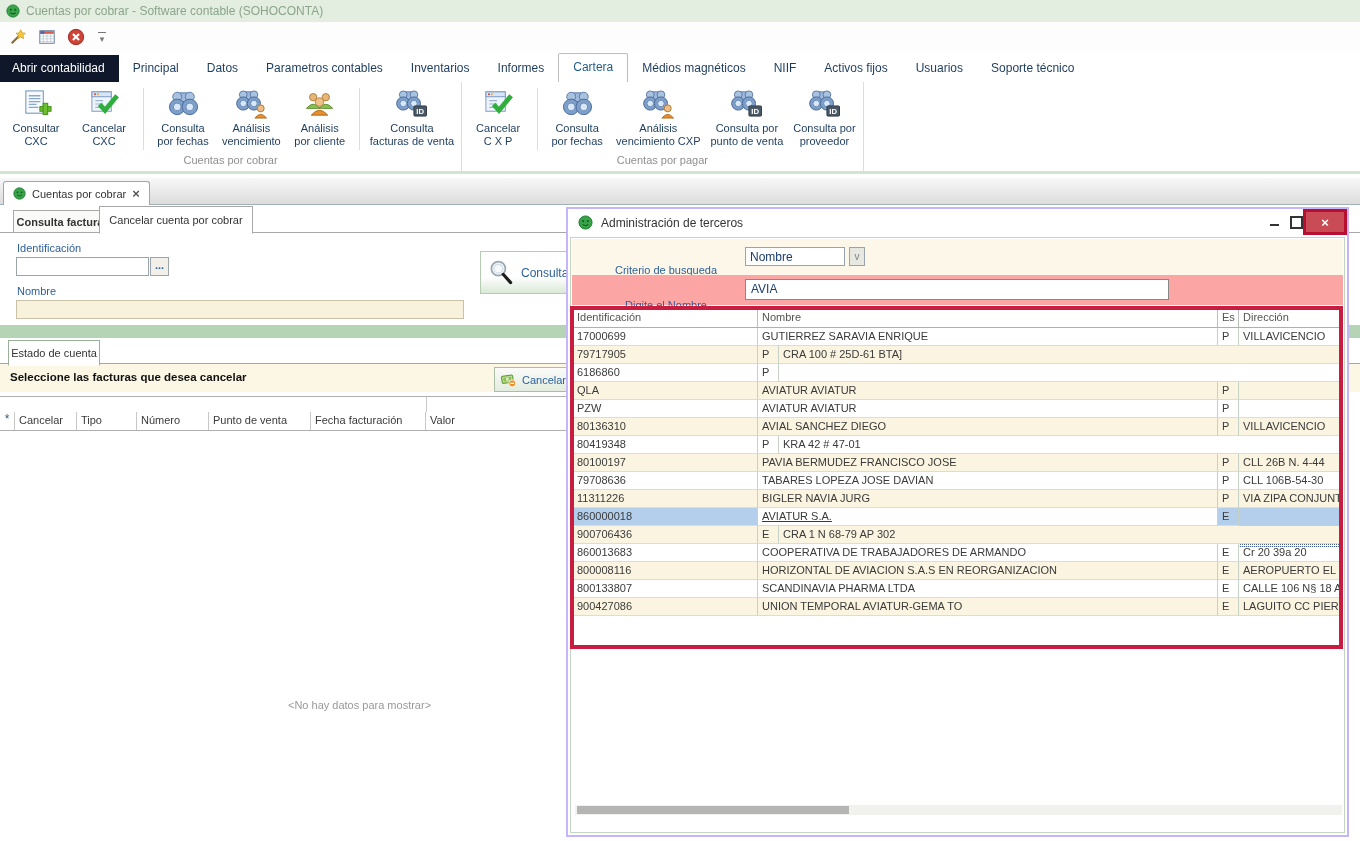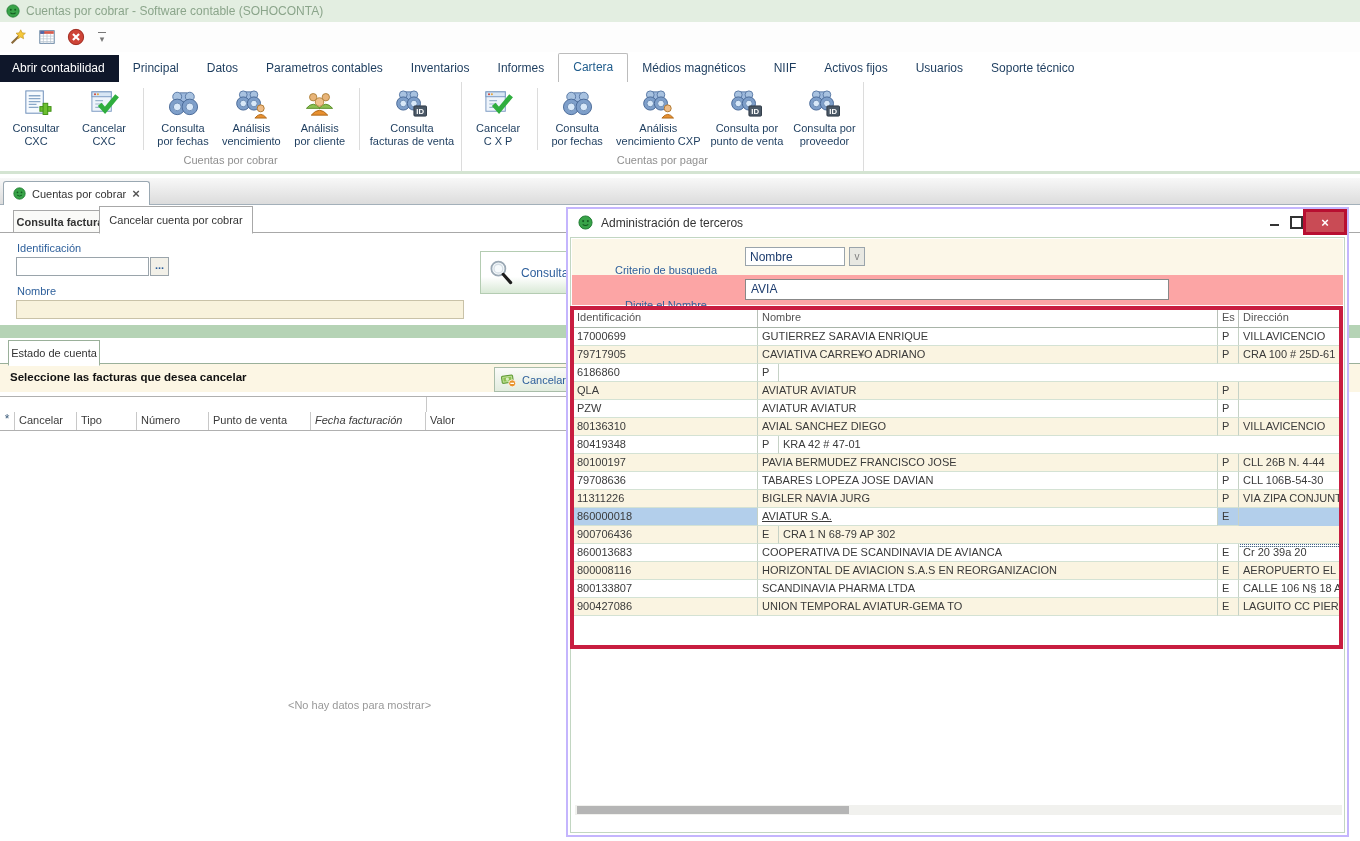--- a/index.html
+++ b/index.html
@@ -78,21 +78,21 @@
   .cancelfactbtn .micon{width:16px;height:16px;}
 
   
   .lgroup{position:absolute;left:0;top:396px;width:800px;height:15px;background:#fff;
           border-top:1px solid #b0b0b0;border-bottom:1px solid #b0b0b0;}
   .lgroup .gdiv{position:absolute;left:426px;top:0;bottom:0;width:1px;background:#c8c8c8;}
   .lheader{position:absolute;left:0;top:412px;width:800px;height:18px;background:#fff;display:flex;
            border-bottom:1px solid #b0b0b0;color:#3a3a3a;}
   .lh{border-right:1px solid #c8c8c8;padding:2px 4px;white-space:nowrap;overflow:hidden;box-sizing:border-box;}
   .lh.star{width:15px;padding:0;text-align:center;color:#3a5a7a;font-size:12px;line-height:15px;}
-  .lh.c1{width:62px;} .lh.c2{width:60px;} .lh.c3{width:72px;} .lh.c4{width:102px;} .lh.c5{width:115px;font-style:italic;} .lh.c6{flex:1;}
+  .lh.c1{width:62px;} .lh.c2{width:60px;} .lh.c3{width:72px;} .lh.c4{width:102px;} .lh.c5{width:115px;} .lh.c6{flex:1;}
   .nodata{position:absolute;left:288px;top:699px;color:#999;}
 
   
   .modal{position:absolute;left:566px;top:207px;width:783px;height:630px;background:#fff;
          border:2px solid #c4b5fd;box-sizing:border-box;z-index:10;}
   .mtitle{position:absolute;left:0;top:0;right:0;height:27px;display:flex;align-items:center;gap:8px;
           padding-left:10px;font-size:12px;color:#333;background:#fff;}
   .mtitle .ticon{width:15px;height:15px;}
   .mmin{position:absolute;left:702px;top:8px;width:10px;height:10px;cursor:default;}
   .mmin .g{position:absolute;left:0;bottom:1px;width:9px;height:2px;background:#333;}
@@ -499,21 +499,20 @@
 
             <div class="mrow">
               <div class="mc w-id c-id">17000699</div>
               <div class="mc w-name c-name">GUTIERREZ SARAVIA  ENRIQUE</div>
               <div class="mc w-es c-es">P</div>
               <div class="mc w-dir c-dir">VILLAVICENCIO</div>
             </div>
 
             <div class="mrow">
               <div class="mc w-id c-id">79717905</div>
-              <div class="mc w-name c-name">CAVIATIVA CARRE¥O ADRIANO</div>
               <div class="mc w-es c-es">P</div>
               <div class="mc w-dir c-dir">CRA 100 # 25D-61 BTA]</div>
             </div>
 
             <div class="mrow">
               <div class="mc w-id c-id">6186860</div>
               <div class="mc w-es c-es">P</div>
               <div class="mc w-dir c-dir"></div>
             </div>
 
@@ -573,21 +572,21 @@
             </div>
 
             <div class="mrow">
               <div class="mc w-id c-id">900706436</div>
               <div class="mc w-es c-es">E</div>
               <div class="mc w-dir c-dir">CRA 1 N 68-79 AP 302</div>
             </div>
 
             <div class="mrow">
               <div class="mc w-id c-id">860013683</div>
-              <div class="mc w-name c-name">COOPERATIVA DE SCANDINAVIA DE AVIANCA</div>
+              <div class="mc w-name c-name">COOPERATIVA DE TRABAJADORES DE ARMANDO</div>
               <div class="mc w-es c-es">E</div>
               <div class="mc w-dir c-dir">Cr 20 39a 20</div>
             </div>
 
             <div class="mrow">
               <div class="mc w-id c-id">800008116</div>
               <div class="mc w-name c-name">HORIZONTAL DE AVIACION S.A.S EN REORGANIZACION</div>
               <div class="mc w-es c-es">E</div>
               <div class="mc w-dir c-dir">AEROPUERTO EL DORADO</div>
             </div>

